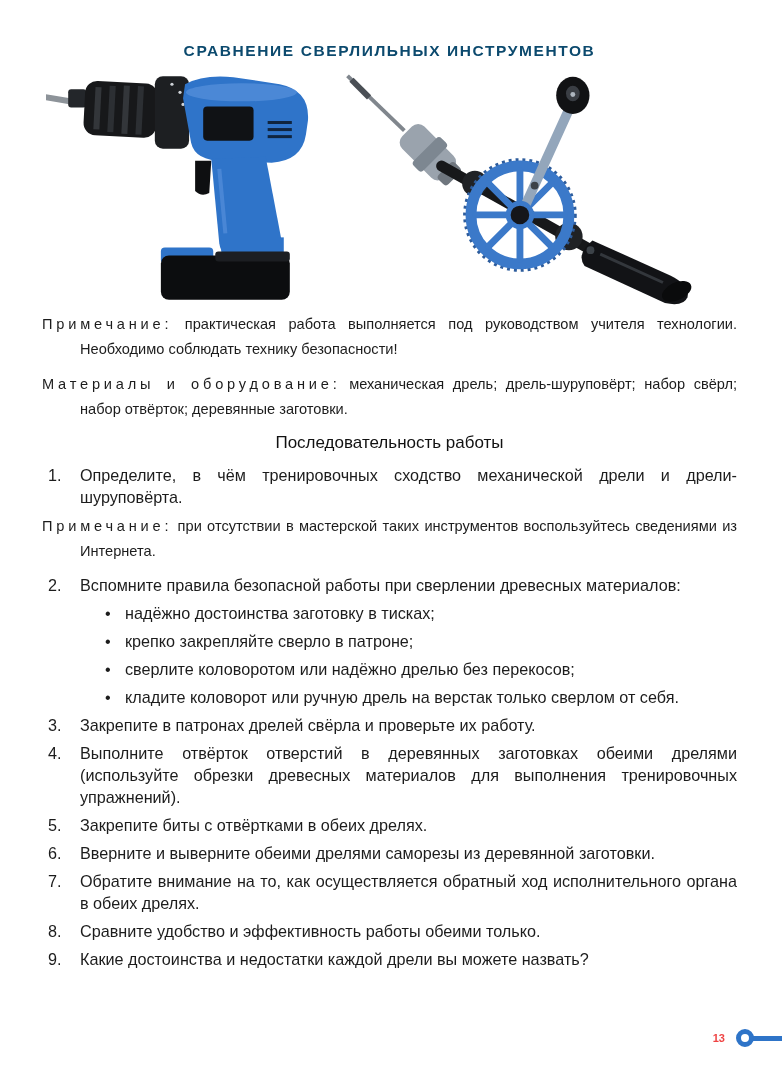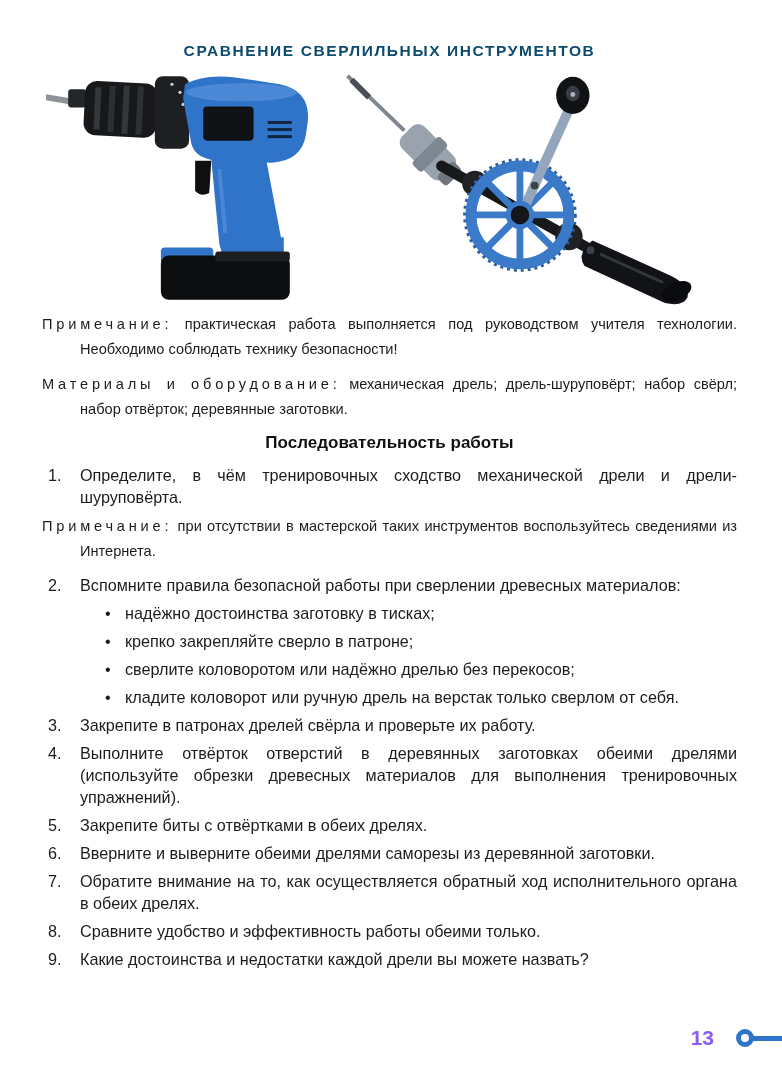--- a/index.html
+++ b/index.html
@@ -27,35 +27,35 @@
   .fig-left{width:272px;height:232px;flex-shrink:0;}
   .fig-right{width:398px;height:240px;flex-shrink:0;margin-left:4px;margin-top:-4px;}
   p.note{
     margin:0 0 10px 0;
     font-size:14.6px;line-height:25px;
     padding-left:38px;text-indent:-38px;
     text-align:justify;
   }
   .spaced-label{letter-spacing:0.26em;}
   h2.seq{
-    text-align:center;font-size:17px;font-weight:700;color:#111;
+    text-align:center;font-size:17px;font-weight:400;color:#111;
     margin:2px 0 10px 0;line-height:22px;
   }
   .step{display:flex;margin:0 0 6px 0;font-size:16.2px;line-height:22px;}
   .step .num{width:38px;flex-shrink:0;padding-left:6px;box-sizing:border-box;}
   .step .txt{flex:1;text-align:justify;}
   .bullet{display:flex;margin:0 0 6px 0;font-size:16.2px;line-height:22px;margin-left:58px;}
   .bullet .dot{width:25px;flex-shrink:0;padding-left:5px;box-sizing:border-box;}
   .bullet .txt{flex:1;text-align:justify;}
   .footer{
     position:absolute;top:1026px;right:0;height:24px;
     display:flex;align-items:center;
   }
   .footer .pagenum{
-    font-size:21px;font-weight:700;color:#8b5cf6;margin-right:22px;
+    font-size:11px;font-weight:700;color:#ef4444;margin-right:11px;
   }
   .footer .ring{
     width:8px;height:8px;border:5px solid #2e74c8;border-radius:50%;
     background:#fff;flex-shrink:0;z-index:2;
   }
   .footer .rule{
     width:30px;height:5px;background:#2e74c8;margin-left:-2px;
   }
 </style>
 </head>

